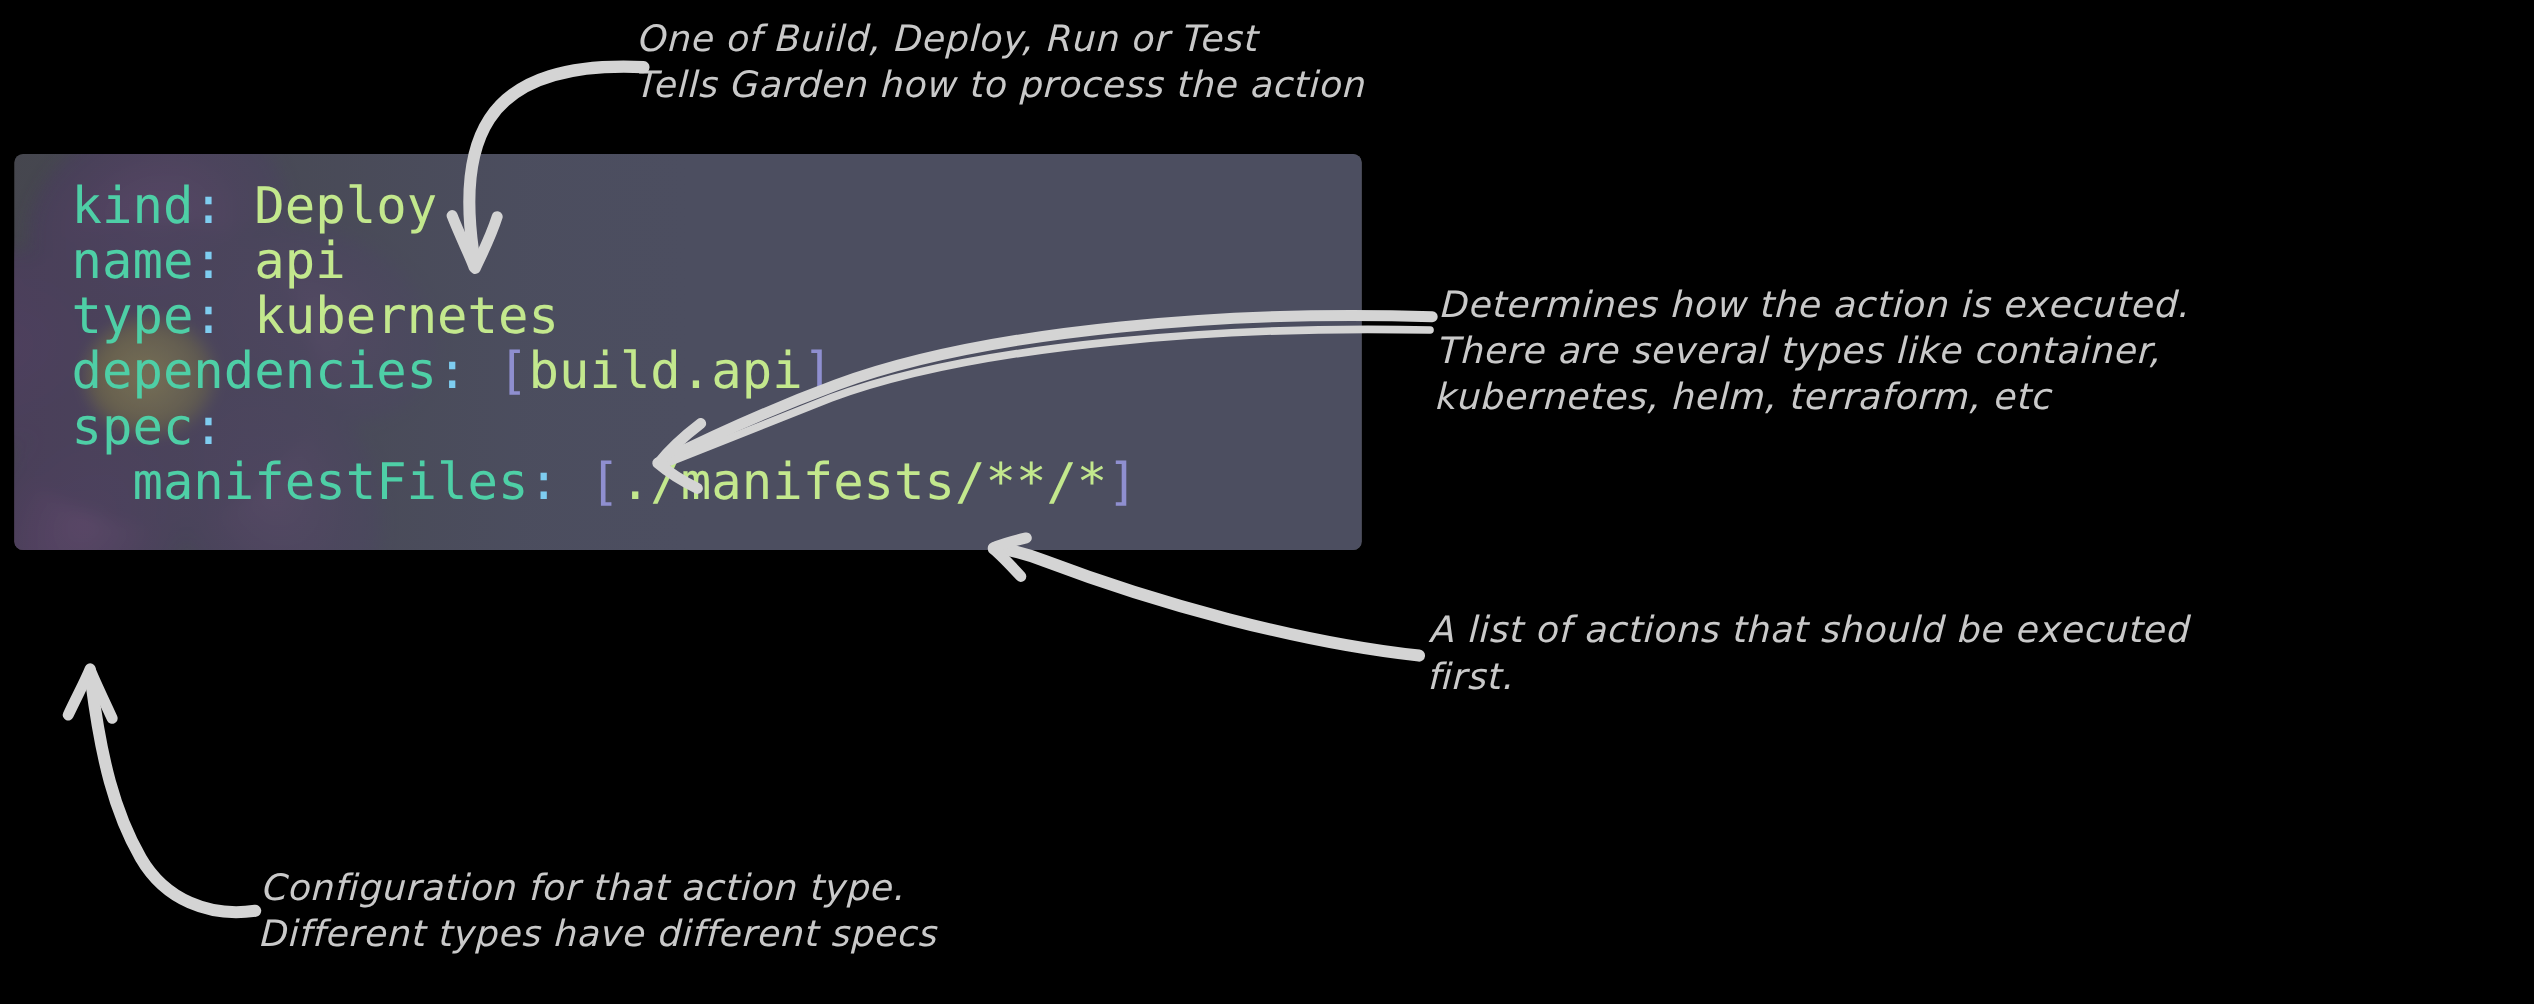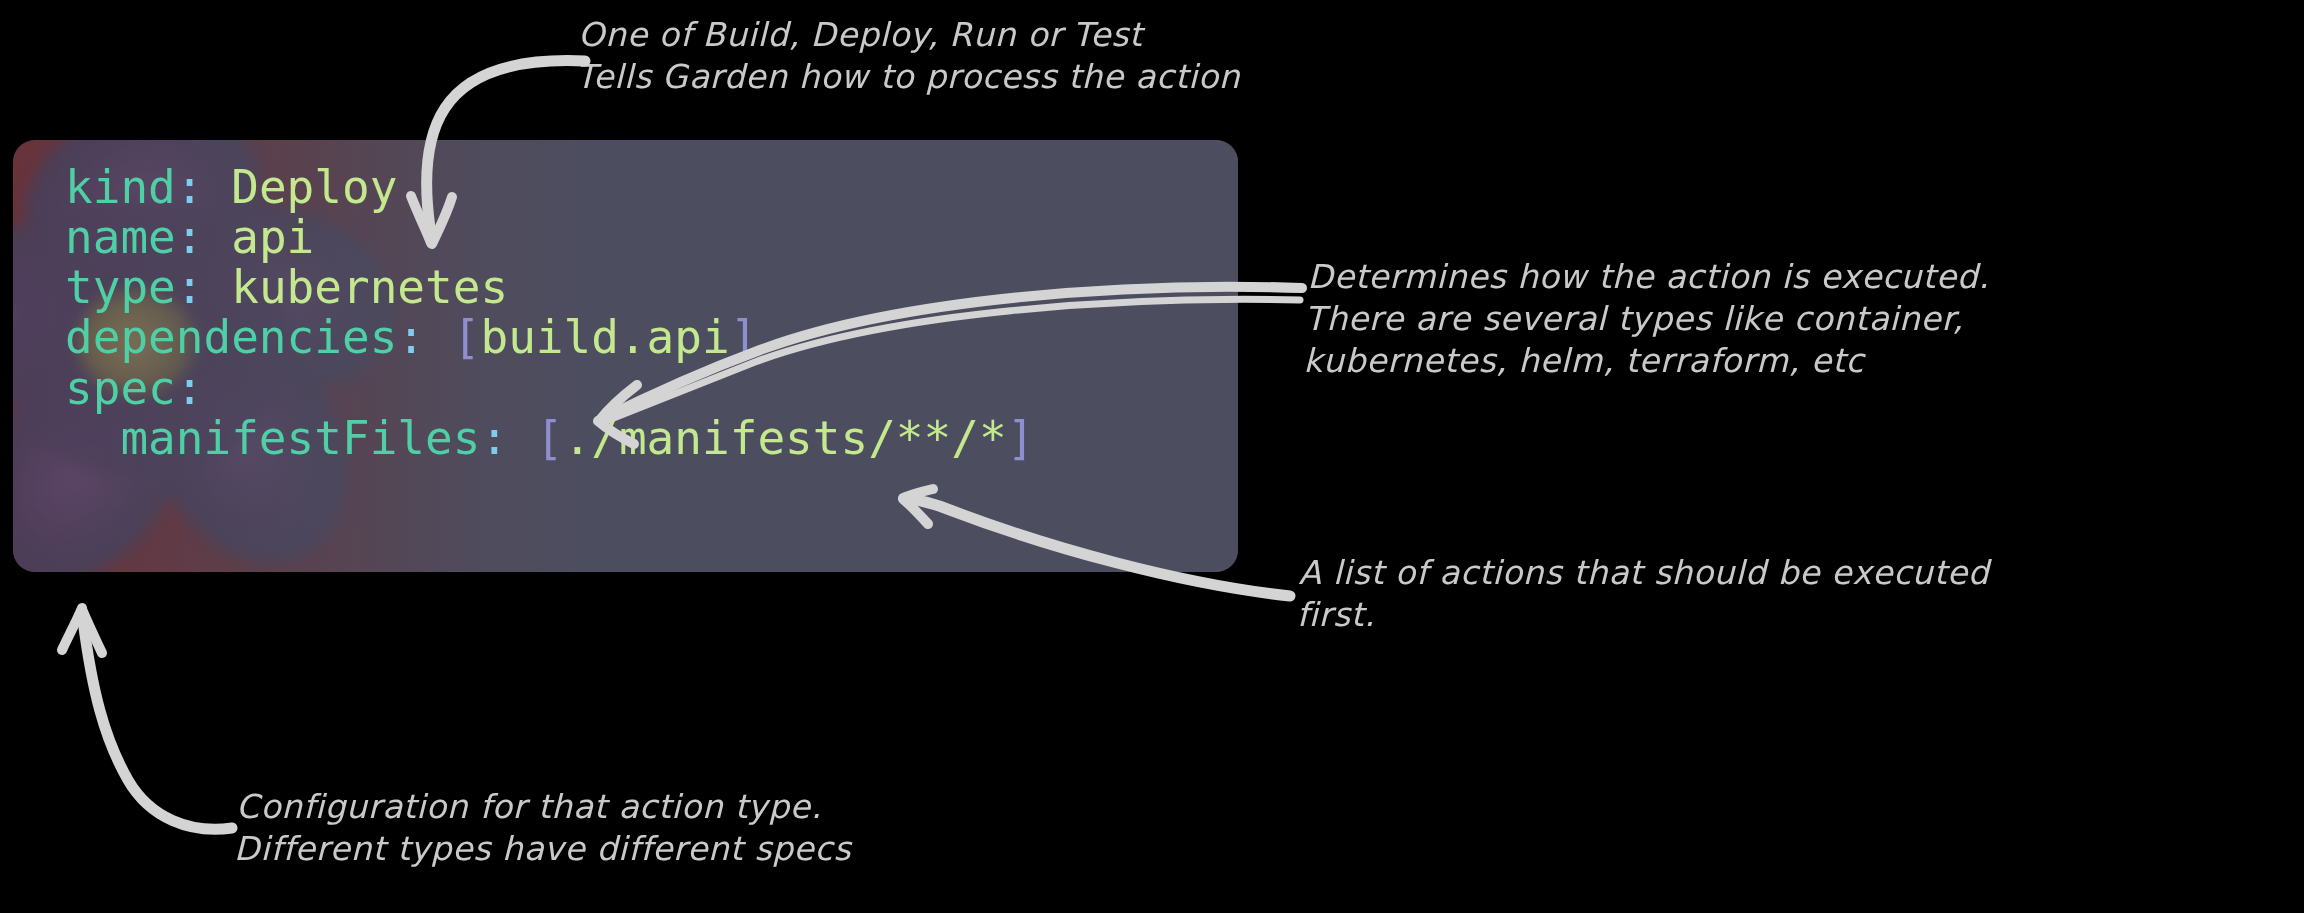--- a/index.html
+++ b/index.html
@@ -19,23 +19,23 @@
     height: 913px;
     background: #000000;
   }
 
   
   #code-card {
     position: absolute;
     left: 13px;
     top: 140px;
     width: 1225px;
-    height: 432px;
-    border-radius: 22px;
-    background: #7f1d1d;
+    height: 360px;
+    border-radius: 8px;
+    background: #404040;
     overflow: hidden;
   }
   
   #code-card .flower {
     position: absolute;
     left: -120px;
     top: -60px;
     width: 520px;
     height: 520px;
     pointer-events: none;

